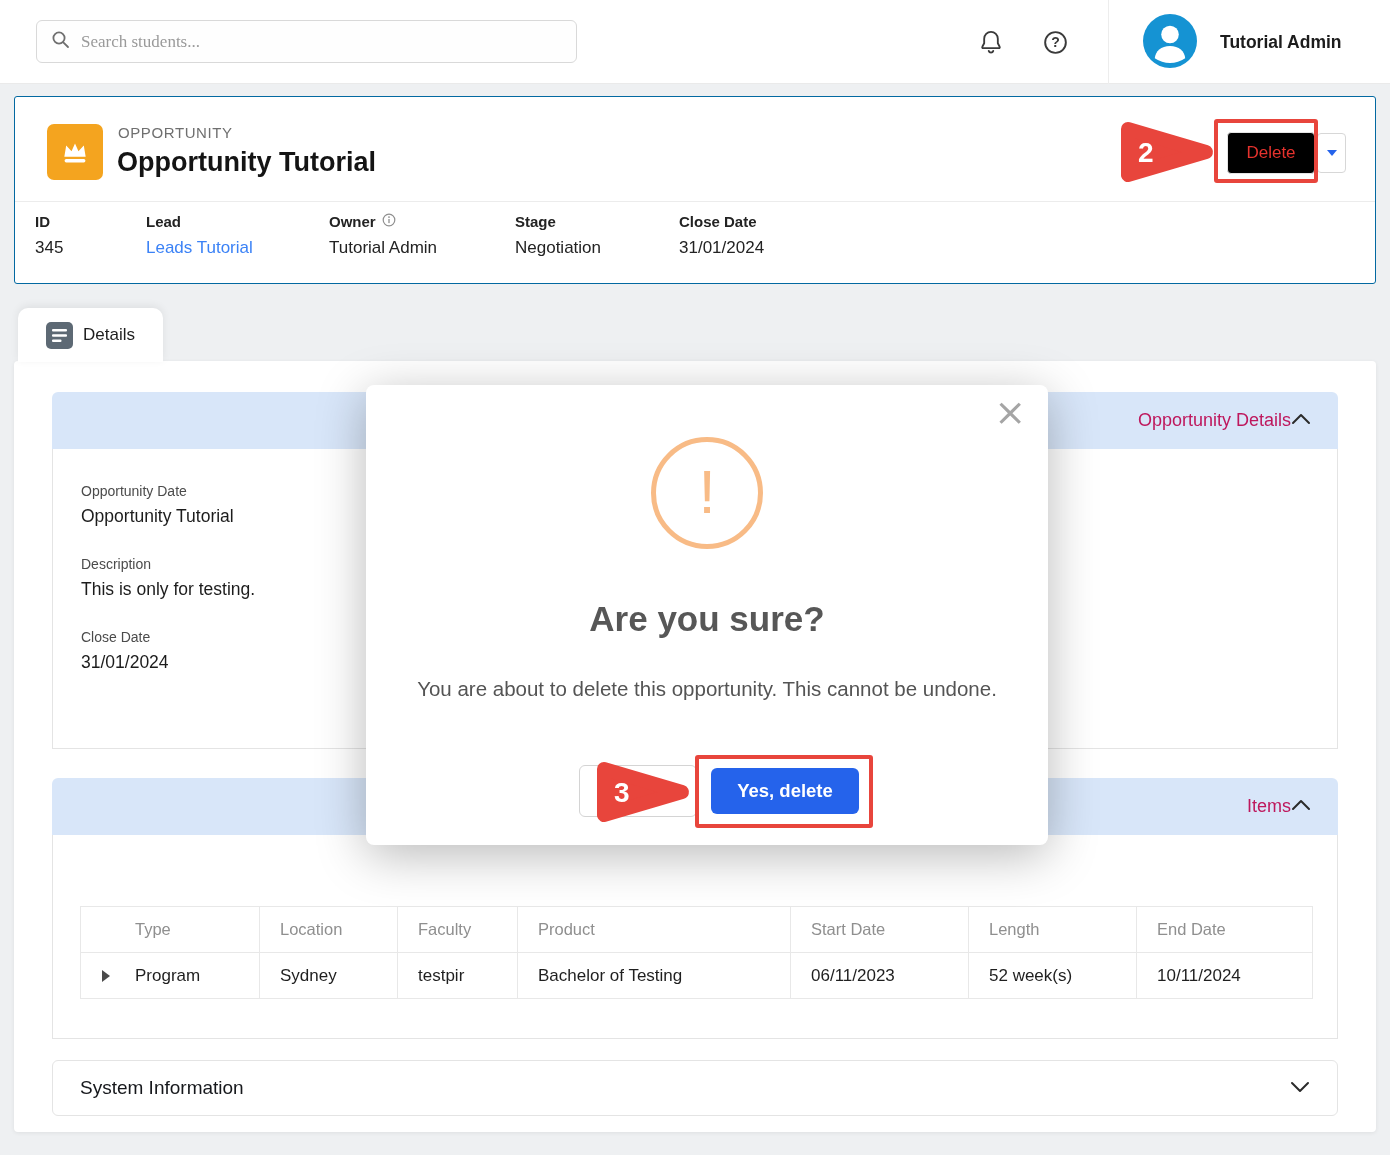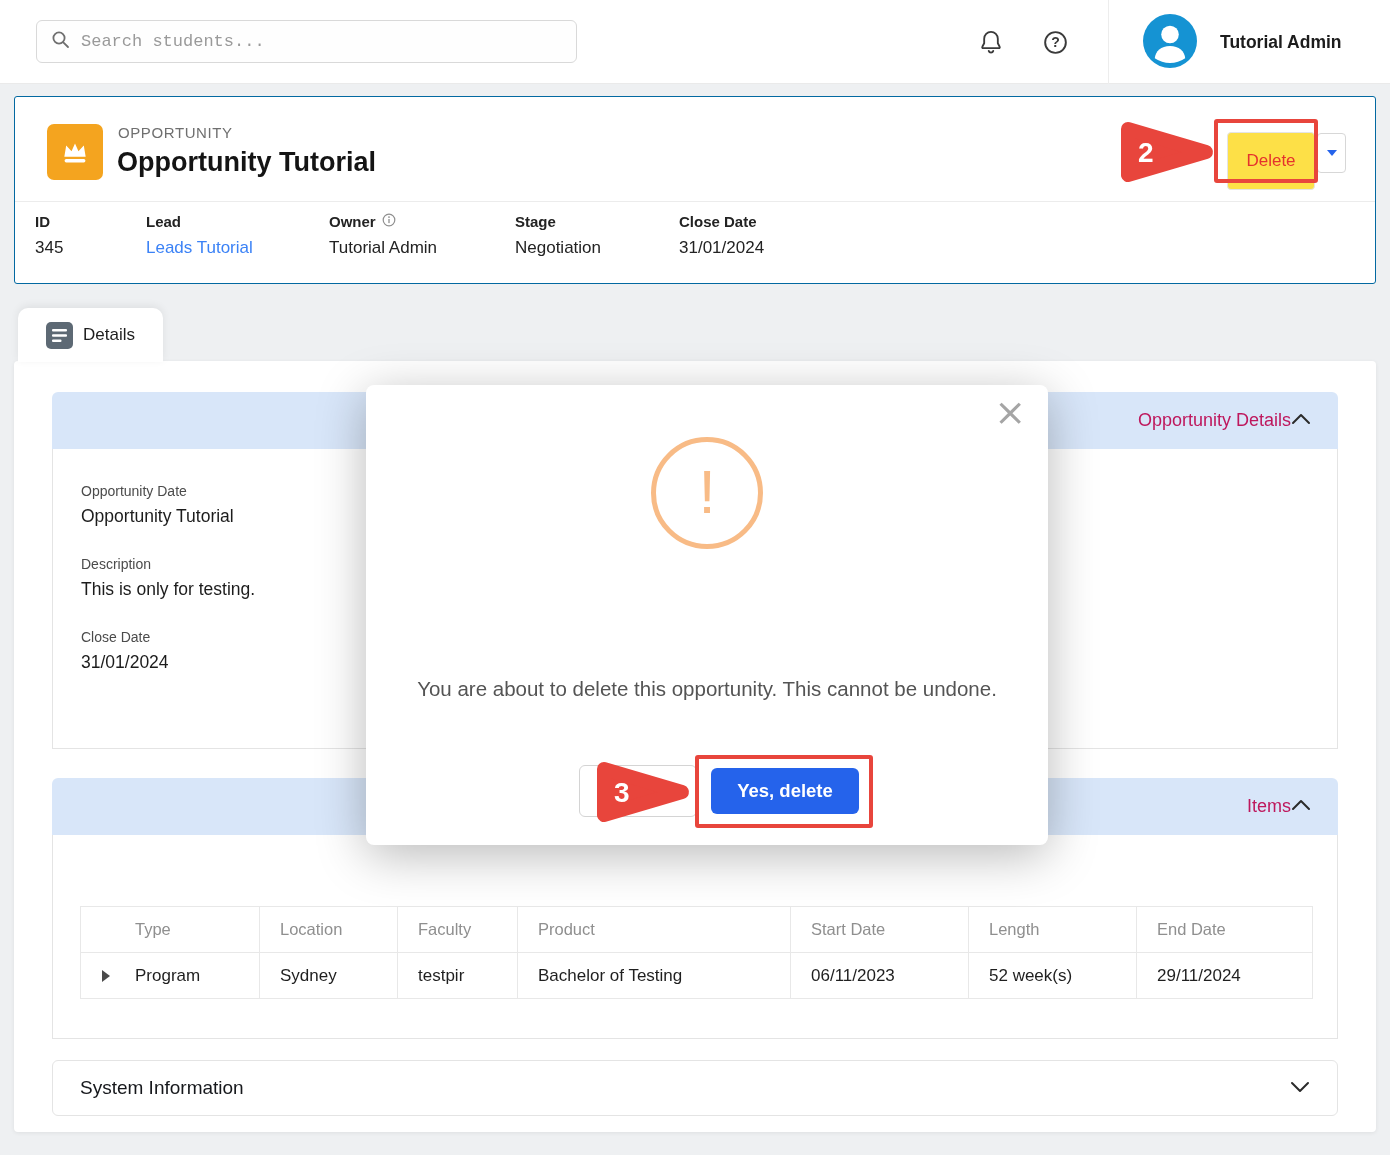--- a/index.html
+++ b/index.html
@@ -2,35 +2,35 @@
 <html><head>
 <meta charset="utf-8">
 <style>
   *{margin:0;padding:0;box-sizing:border-box}
   body{font-family:"Liberation Sans",sans-serif;background:#fff}
   #page{position:relative;width:1390px;height:1155px;background:#eef0f2;overflow:hidden}
 
   
   #topbar{position:absolute;left:0;top:0;width:100%;height:84px;background:#fff;border-bottom:1px solid #eaeaea;z-index:5}
   #searchbox{position:absolute;left:36px;top:20px;width:541px;height:43px;background:#fefefe;border:1px solid #d9d9d9;border-radius:6px;display:flex;align-items:center;padding:0 14px;gap:11px}
-  #searchbox input{border:none;outline:none;background:transparent;font-family:Liberation Mono, monospace;font-size:17px;color:#000000;width:100%}
+  #searchbox input{border:none;outline:none;background:transparent;font-family:Liberation Serif, serif;font-size:17px;color:#000000;width:100%}
   #searchbox input::placeholder{color:#9a9a9a}
   .iconbtn{position:absolute;top:22px;width:40px;height:40px;display:flex;align-items:center;justify-content:center;cursor:pointer;border-radius:50%}
   #bell{left:971px}
   #help{left:1035px}
   #topdivider{position:absolute;left:1108px;top:0;width:1px;height:84px;background:#ededed}
   #avatar{position:absolute;left:1143px;top:14px;width:54px;height:54px;border-radius:50%;background:#1593d3;cursor:pointer;overflow:hidden}
   #username{position:absolute;left:1220px;top:0;height:84px;display:flex;align-items:center;font-weight:700;font-size:17.5px;color:#1c1c1c;cursor:pointer}
 
   
   #headercard{position:absolute;left:14px;top:96px;width:1362px;height:188px;background:#fff;border:1px solid #0369a1;border-radius:3px}
   #crown{position:absolute;left:32px;top:27px;width:56px;height:56px;border-radius:7px;background:#f4a41f;display:flex;align-items:center;justify-content:center}
   #entity{position:absolute;left:103px;top:27px;font-size:15px;color:#6f6f6f;letter-spacing:.6px}
   #headertitle{position:absolute;left:102px;top:50px;font-size:27px;font-weight:700;color:#141414}
-  #deletebtn{position:absolute;left:1212px;top:35px;width:88px;height:58px;background:#fde047;border:1px solid #e4e4e4;border-radius:4px;color:#e5322d;font-size:17px;display:flex;align-items:center;justify-content:center;cursor:pointer;font-family:inherit}
+  #deletebtn{position:absolute;left:1212px;top:35px;width:88px;height:42px;background:#000000;border:1px solid #e4e4e4;border-radius:4px;color:#e5322d;font-size:17px;display:flex;align-items:center;justify-content:center;cursor:pointer;font-family:inherit}
   #dropbtn{position:absolute;left:1302px;top:36px;width:29px;height:40px;border:1px solid #d7d7d7;border-radius:4px;background:#fff;display:flex;align-items:center;justify-content:center;cursor:pointer}
   .caret-down{width:0;height:0;border-left:5.5px solid transparent;border-right:5.5px solid transparent;border-top:6.5px solid #2563eb}
   #headerdivider{position:absolute;left:0;top:104px;width:100%;height:1px;background:#ececec}
   .hfield{position:absolute;top:116px}
   .hlabel{font-weight:700;font-size:15px;color:#232323;display:flex;align-items:center;gap:6px}
   .hvalue{margin-top:8px;font-size:17px;color:#232323}
   .hvalue.link{color:#3b82f6;cursor:pointer}
   #f-id{left:20px} #f-lead{left:131px} #f-owner{left:314px} #f-stage{left:500px} #f-close{left:664px}
 
   
@@ -232,21 +232,21 @@
             <tr>
               <td class="first">
                 <span class="expander"></span>
                 <span>Program</span>
               </td>
               <td>Sydney</td>
               <td>testpir</td>
               <td>Bachelor of Testing</td>
               <td>06/11/2023</td>
               <td>52 week(s)</td>
-              <td>29/11/2024</td>
+              <td>10/11/2024</td>
             </tr>
           </tbody>
         </table>
       </div>
     </div>
 
     <div class="section" id="sec-system">
       <span>System Information</span>
       <span>
         <svg width="20" height="14" viewBox="0 0 20 14">
@@ -254,20 +254,21 @@
           </svg>
       </span>
     </div>
   </div>
 
   <div id="modal">
     <div id="modal-close">×</div>
     <div id="warncircle">
       <span id="warnmark">!</span>
     </div>
+    <div id="modal-title">Are you sure?</div>
     <div id="modal-msg">You are about to delete this opportunity. This cannot be undone.</div>
     <button id="cancelbtn"></button>
     <button id="confirmbtn">Yes, delete</button>
   </div>
 
   <div class="ann-rect" id="rect2"></div>
   <div class="ann-arrow" id="arrow2">
     <svg width="106" height="70" viewBox="0 0 106 70">
       <polygon points="14,12 92,35 14,58" fill="#e8453c" stroke="#e8453c" stroke-width="14" stroke-linejoin="round"></polygon>
       <text x="24" y="45" fill="#ffffff" font-size="28" font-weight="bold" font-family="Liberation Sans, sans-serif">2</text>

